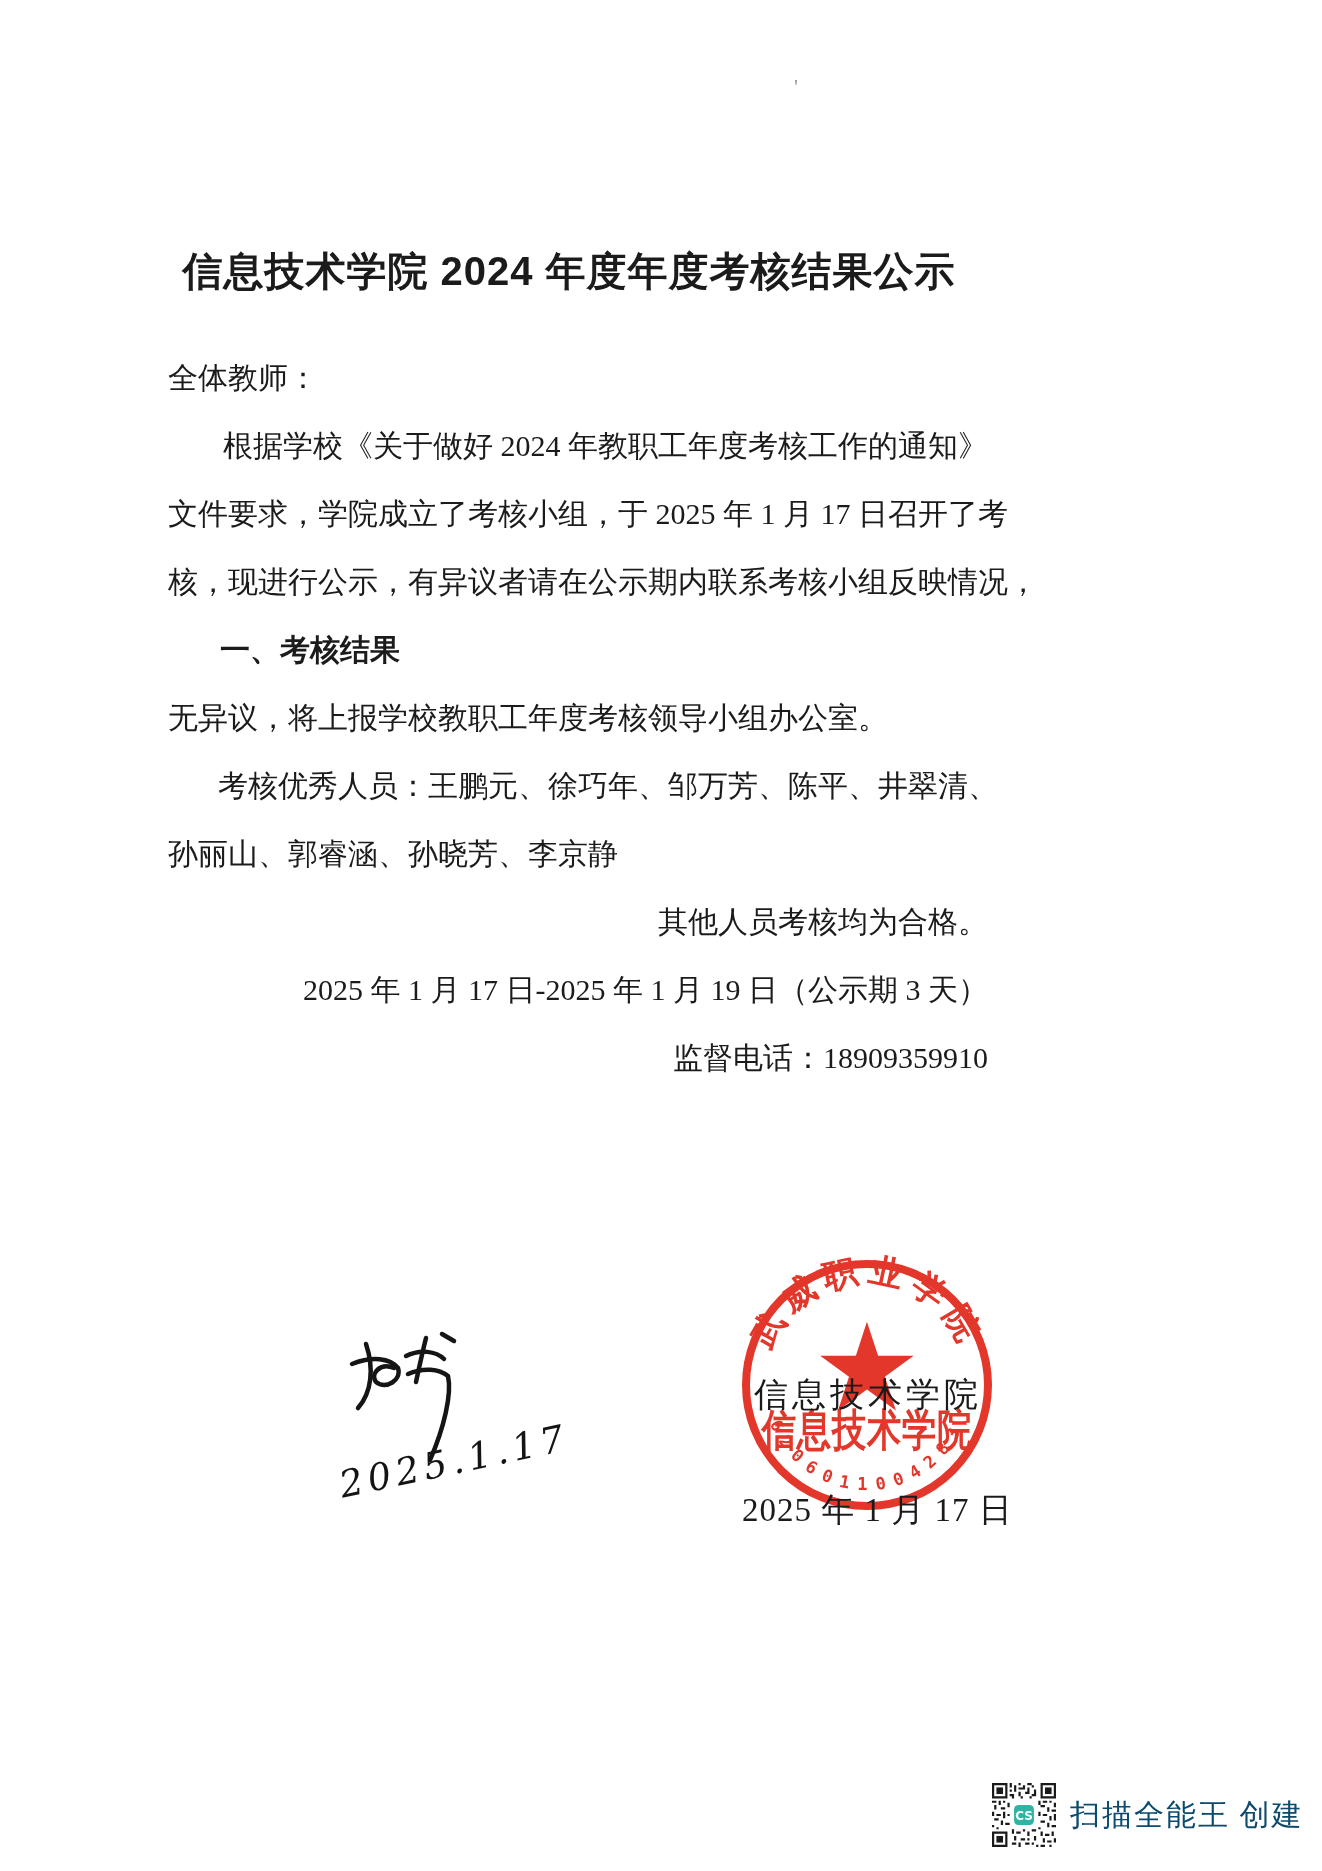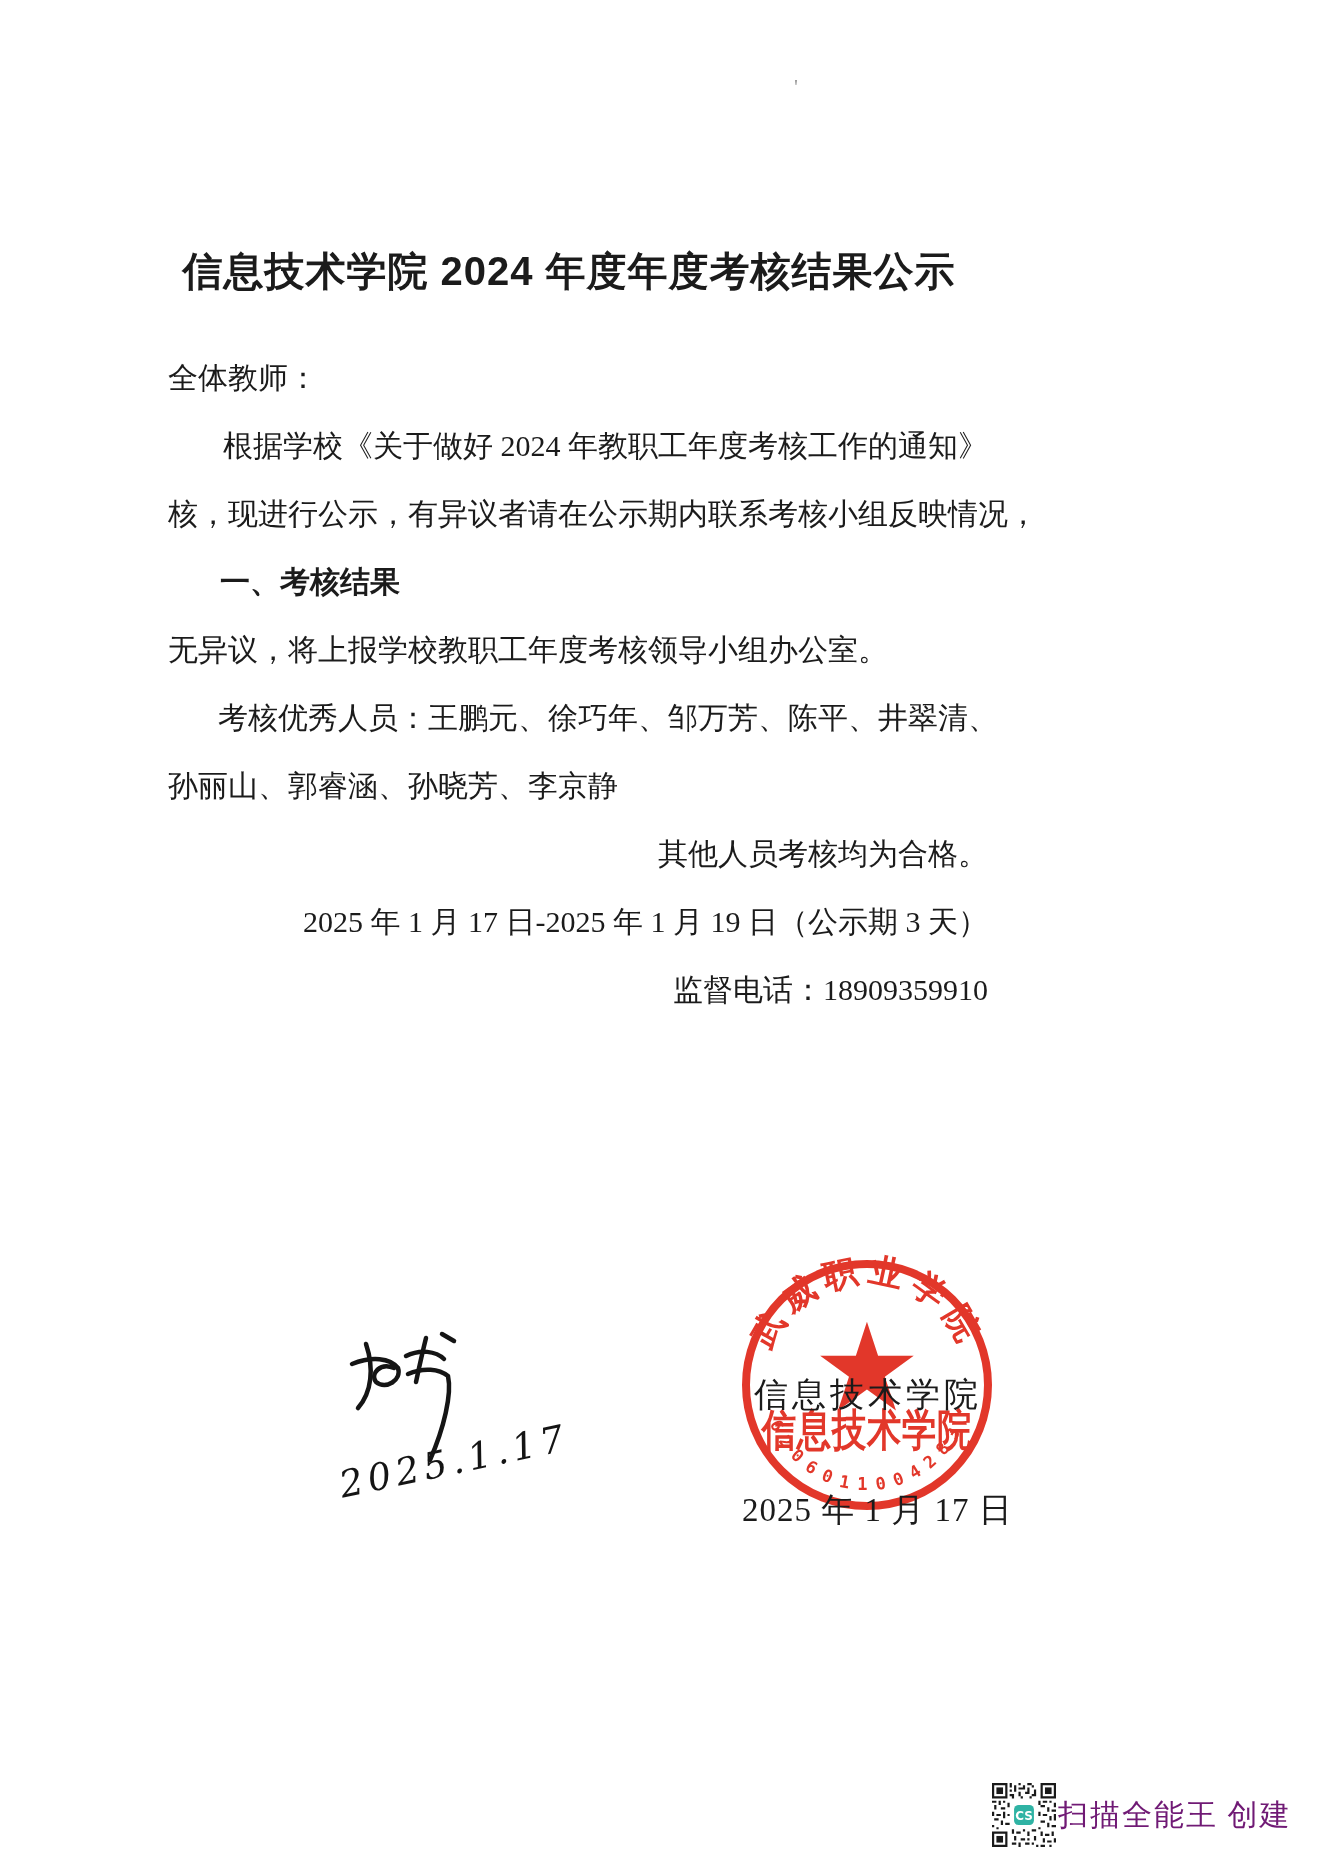--- a/index.html
+++ b/index.html
@@ -14,37 +14,38 @@
   .heading{font-weight:700;padding-left:52px;font-family:"Liberation Sans","DejaVu Sans",sans-serif;}
   .sig-svg{position:absolute;left:344px;top:1328px;}
   .sig-date{position:absolute;left:340px;top:1464px;font-size:37px;font-style:italic;
             letter-spacing:5px;color:#141414;transform:rotate(-12deg);transform-origin:left center;
             font-family:"DejaVu Serif",serif;white-space:nowrap;}
   .seal-svg{position:absolute;left:736px;top:1254px;opacity:.93;}
   .stamp-dept{position:absolute;left:738px;top:1372px;width:260px;text-align:center;
               font-size:34px;letter-spacing:4px;white-space:nowrap;z-index:3;}
   .stamp-date{position:absolute;left:742px;top:1488px;width:270px;text-align:right;
               font-size:33px;letter-spacing:1px;white-space:nowrap;z-index:3;}
-  .footer{position:absolute;left:992px;top:1783px;display:flex;align-items:center;gap:2px;}
-  .watermark{font-size:30px;color:#701a75;letter-spacing:2px;white-space:nowrap;
+  .footer{position:absolute;left:992px;top:1783px;display:flex;align-items:center;gap:14px;}
+  .watermark{font-size:30px;color:#0c4a6e;letter-spacing:2px;white-space:nowrap;
              font-family:"Liberation Serif","DejaVu Serif",serif;}
   .stray{position:absolute;left:794px;top:74px;font-size:22px;color:#9a9a9a;}
 </style>
 </head>
 <body>
 
 <div class="page">
 
   <div class="stray">'</div>
 
   <h1 class="title">信息技术学院 2024 年度年度考核结果公示</h1>
 
   <div class="body-block">
     <div class="line">全体教师：</div>
     <div class="line indent">根据学校《关于做好 2024 年教职工年度考核工作的通知》</div>
+    <div class="line">文件要求，学院成立了考核小组，于 2025 年 1 月 17 日召开了考</div>
     <div class="line">核，现进行公示，有异议者请在公示期内联系考核小组反映情况，</div>
     <div class="line heading">一、考核结果</div>
     <div class="line">无异议，将上报学校教职工年度考核领导小组办公室。</div>
     <div class="line indent">考核优秀人员：王鹏元、徐巧年、邹万芳、陈平、井翠清、</div>
     <div class="line">孙丽山、郭睿涵、孙晓芳、李京静</div>
     <div class="line indent">其他人员考核均为合格。</div>
     <div class="line indent">2025 年 1 月 17 日-2025 年 1 月 19 日（公示期 3 天）</div>
     <div class="line indent">监督电话：18909359910</div>
   </div>
 

